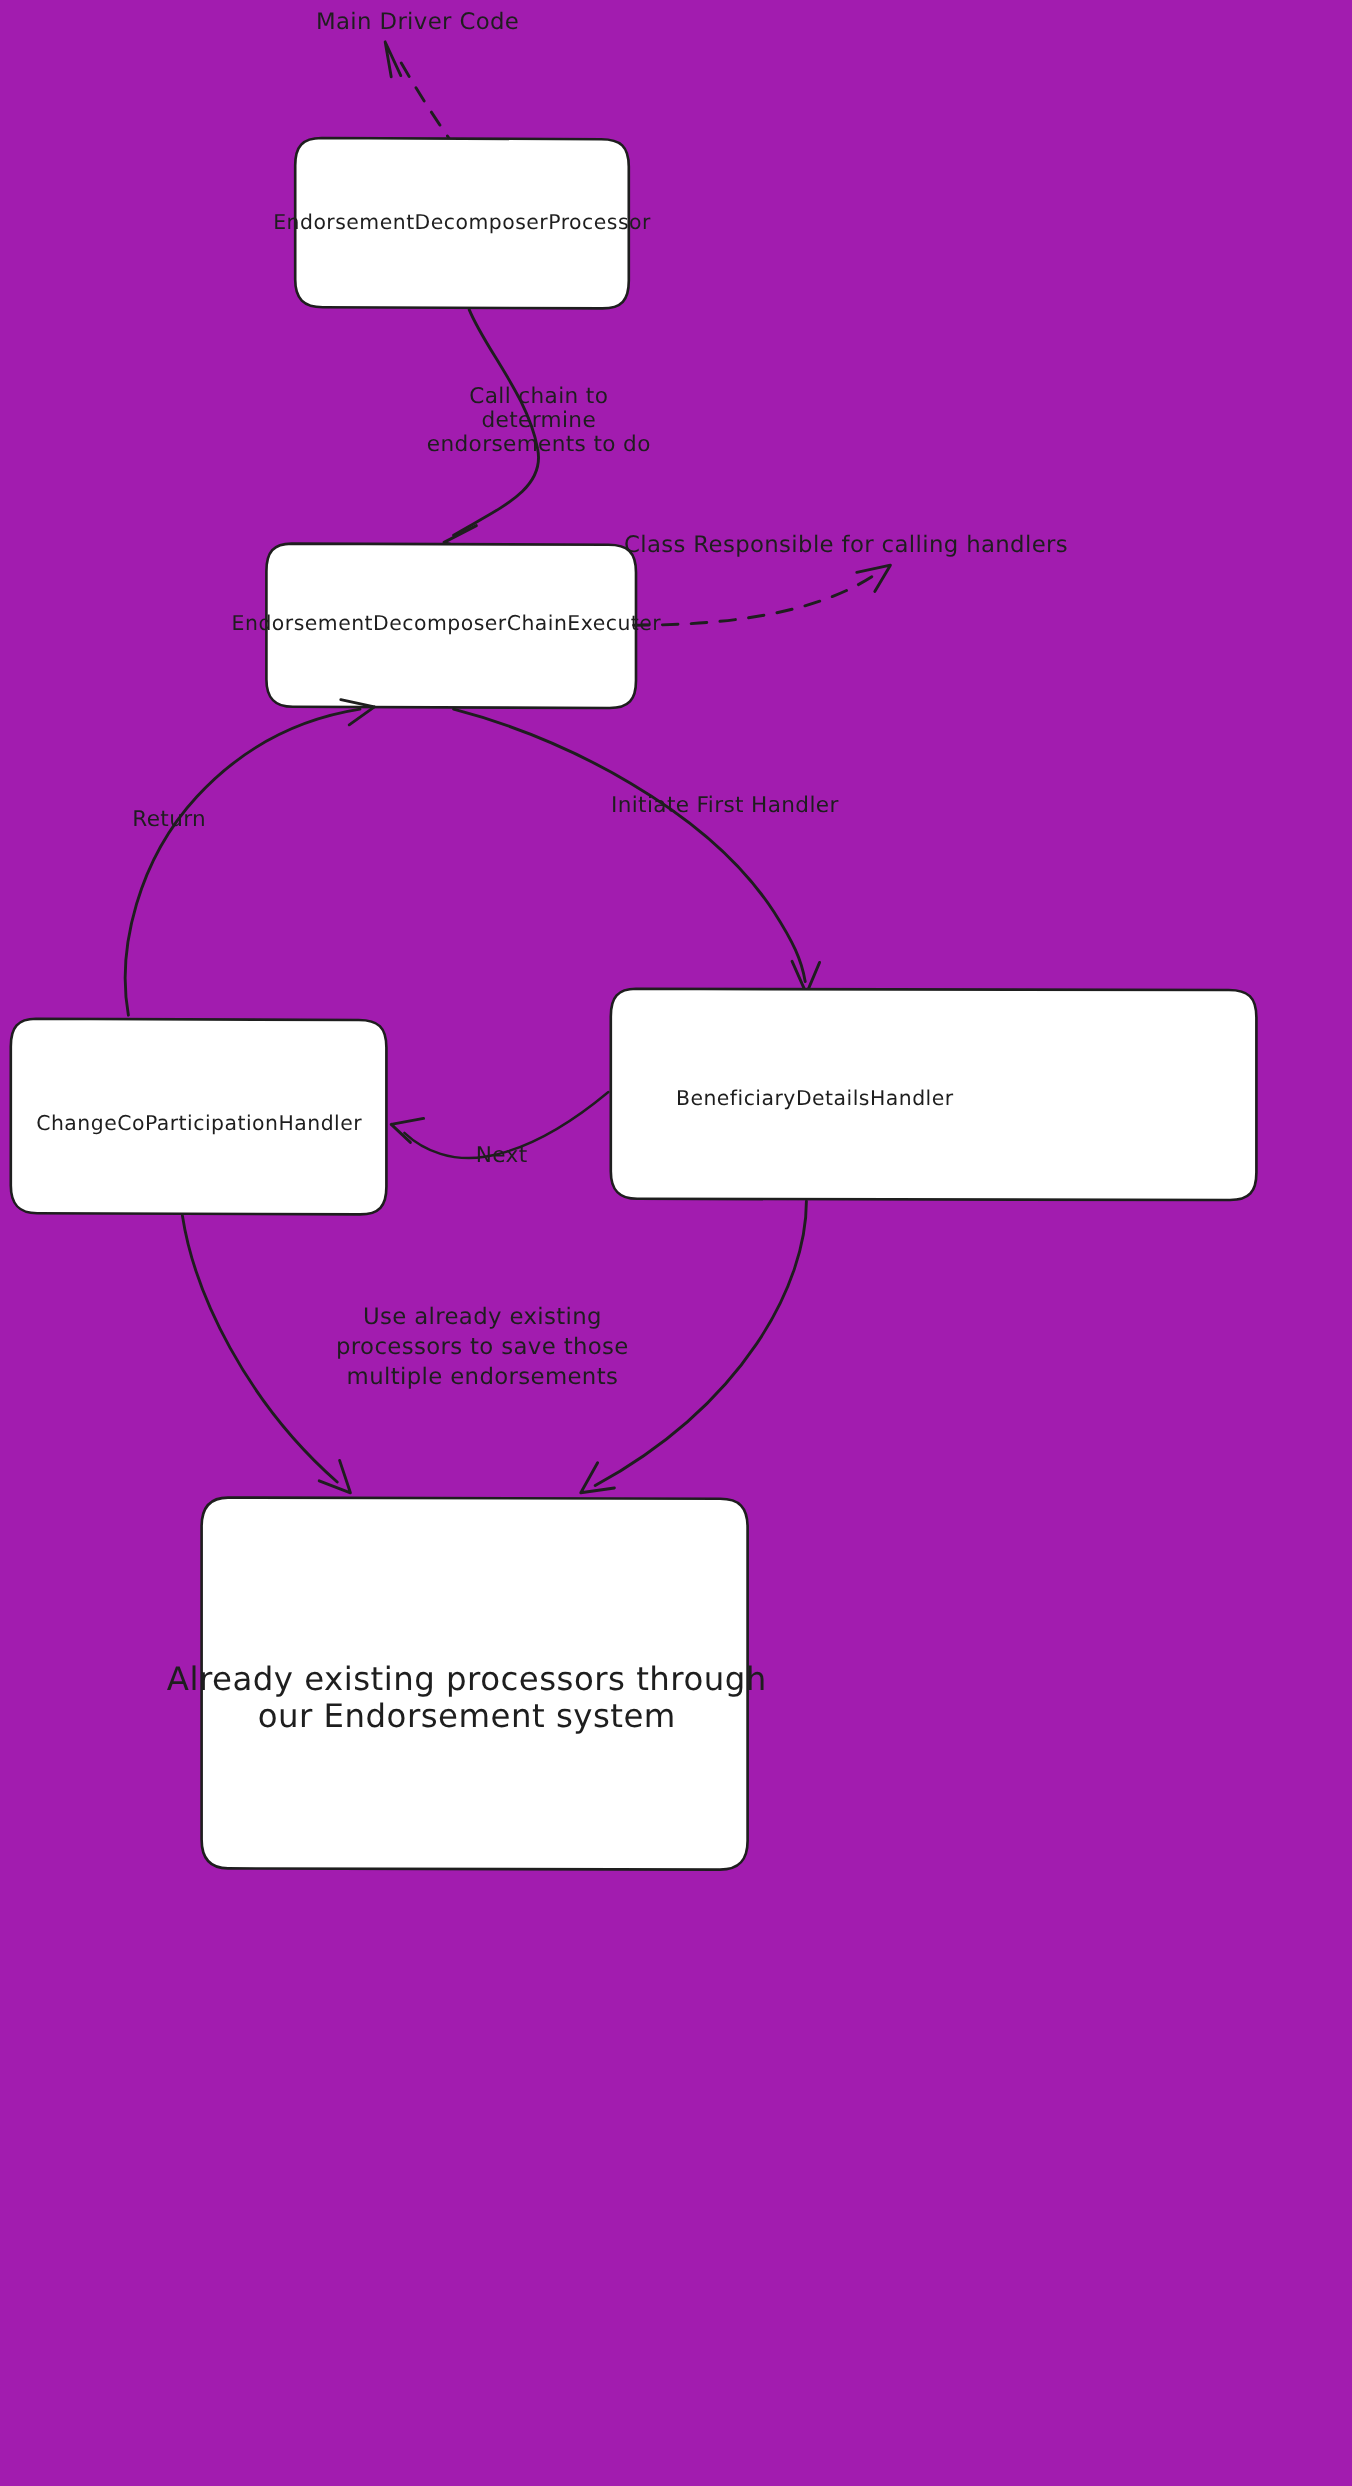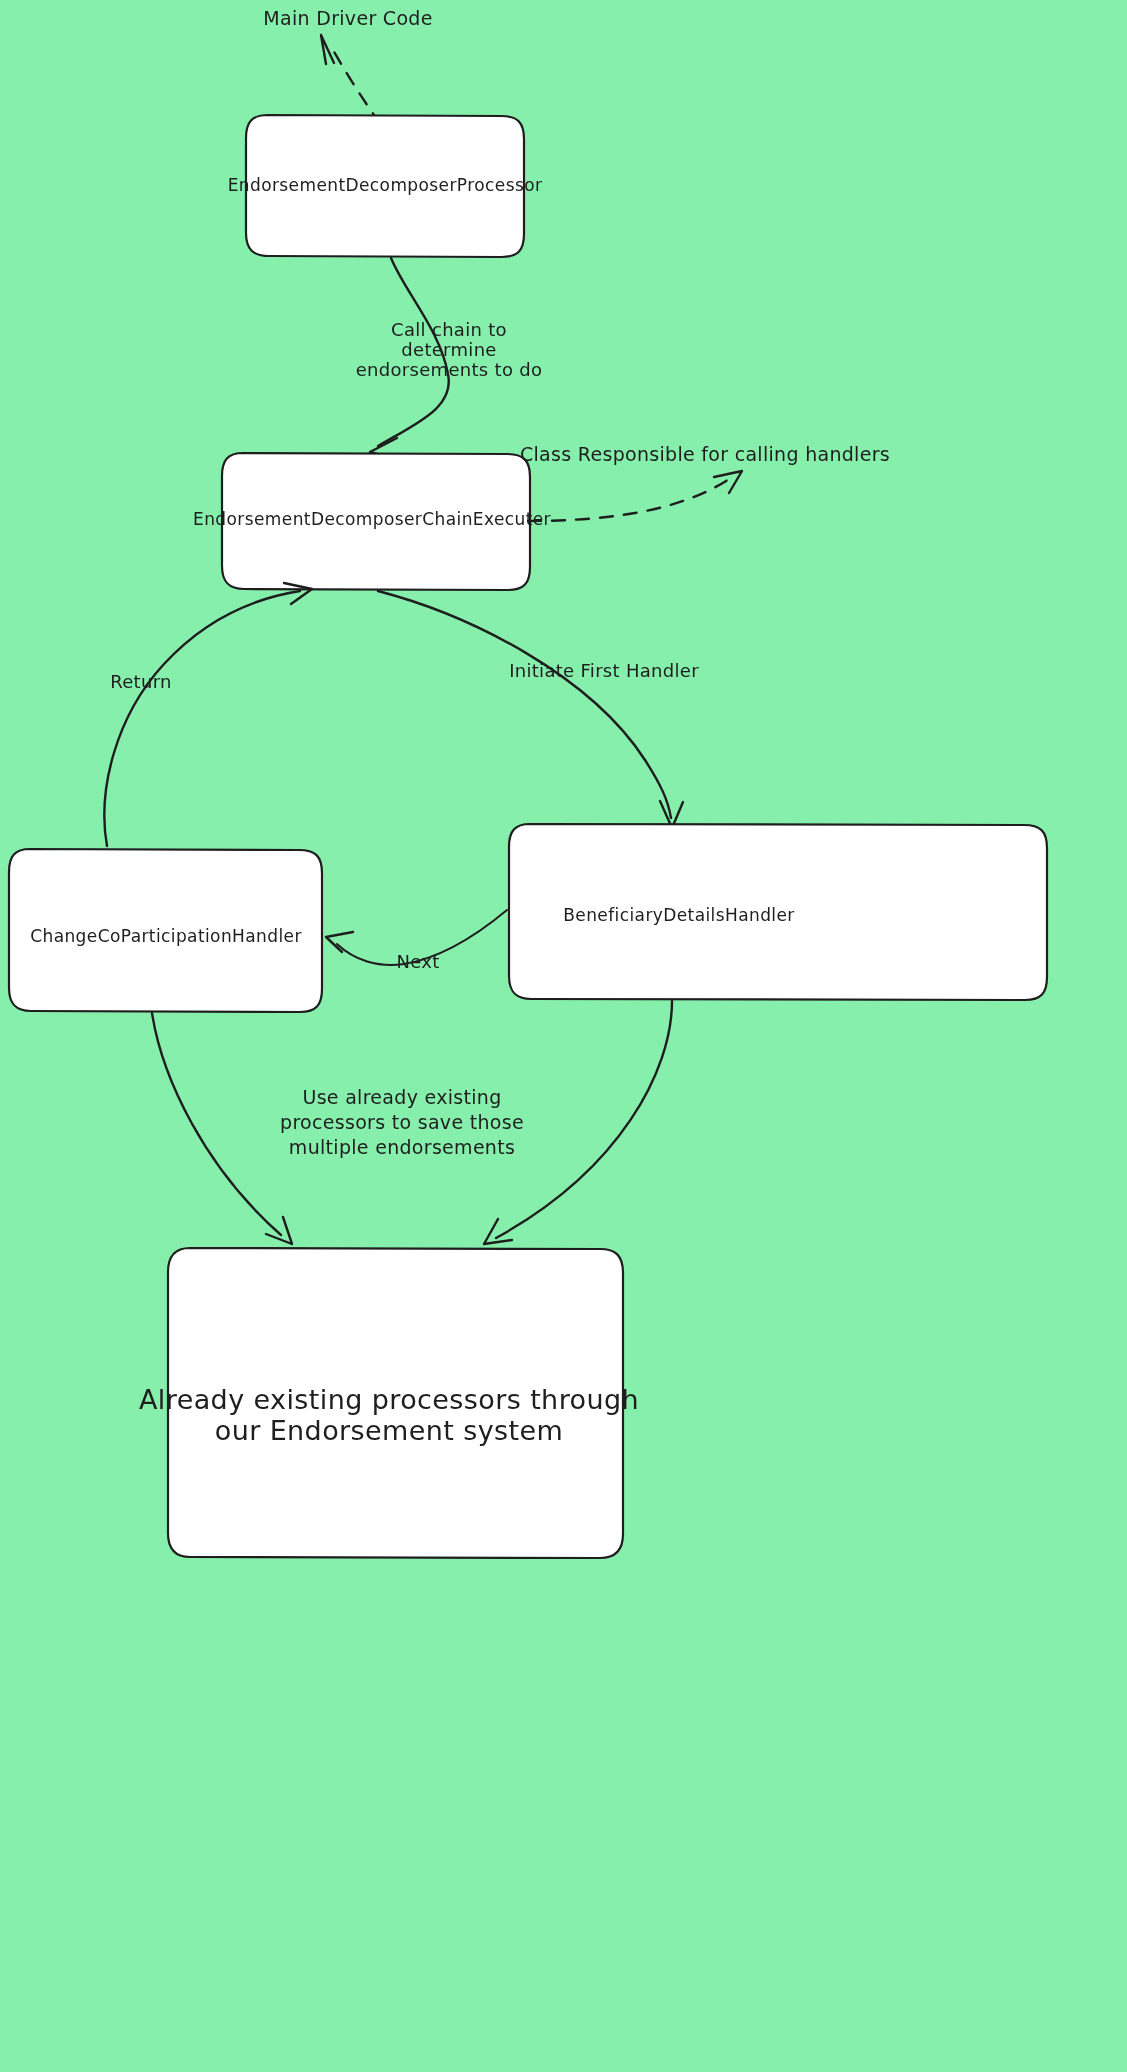--- a/index.html
+++ b/index.html
@@ -7,21 +7,21 @@
     padding: 0;
     background: #ffffff;
   }
   body {
     font-family: "DejaVu Sans", sans-serif;
   }
   #canvas {
     position: relative;
     width: 1127px;
     height: 2072px;
-    background: #86efac;
+    background: #a21caf;
     overflow: hidden;
   }
   svg.diagram {
     position: absolute;
     left: 0;
     top: 0;
     width: 1127px;
     height: 2072px;
   }
   .node-rect {

